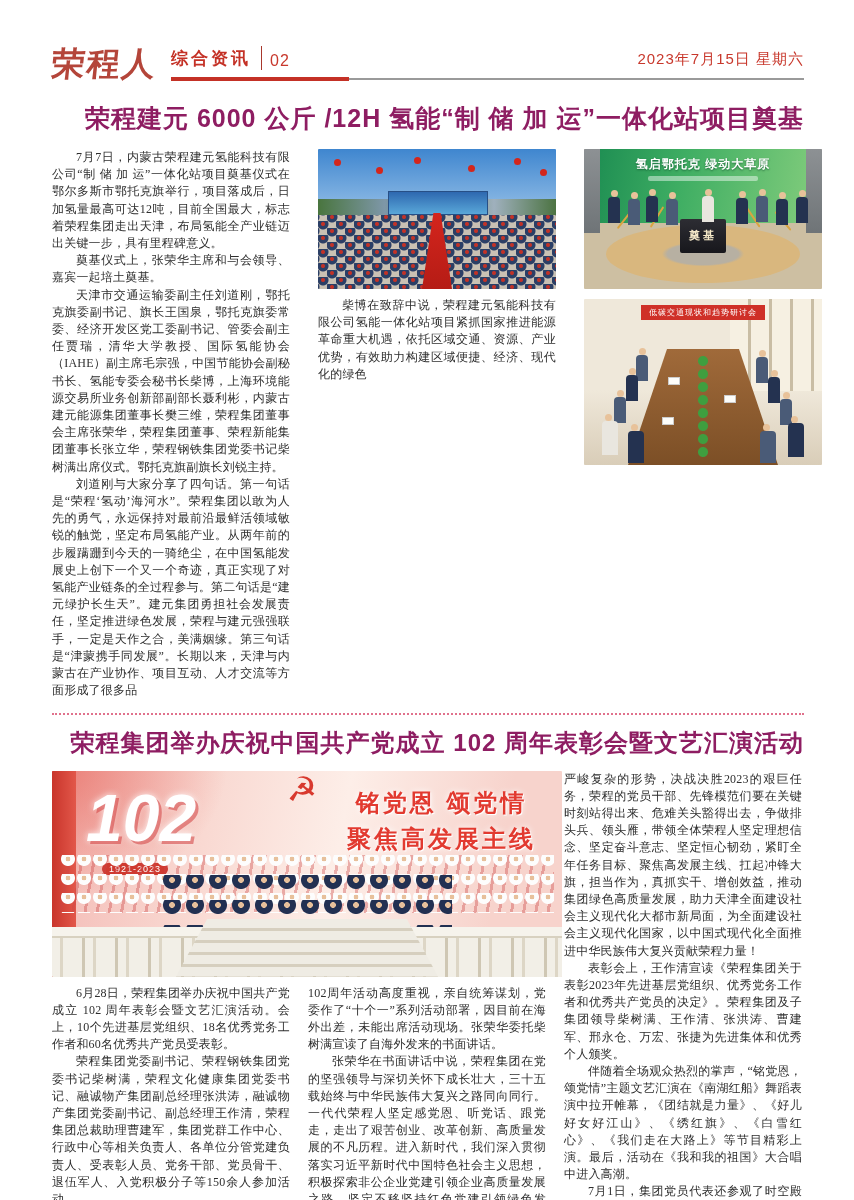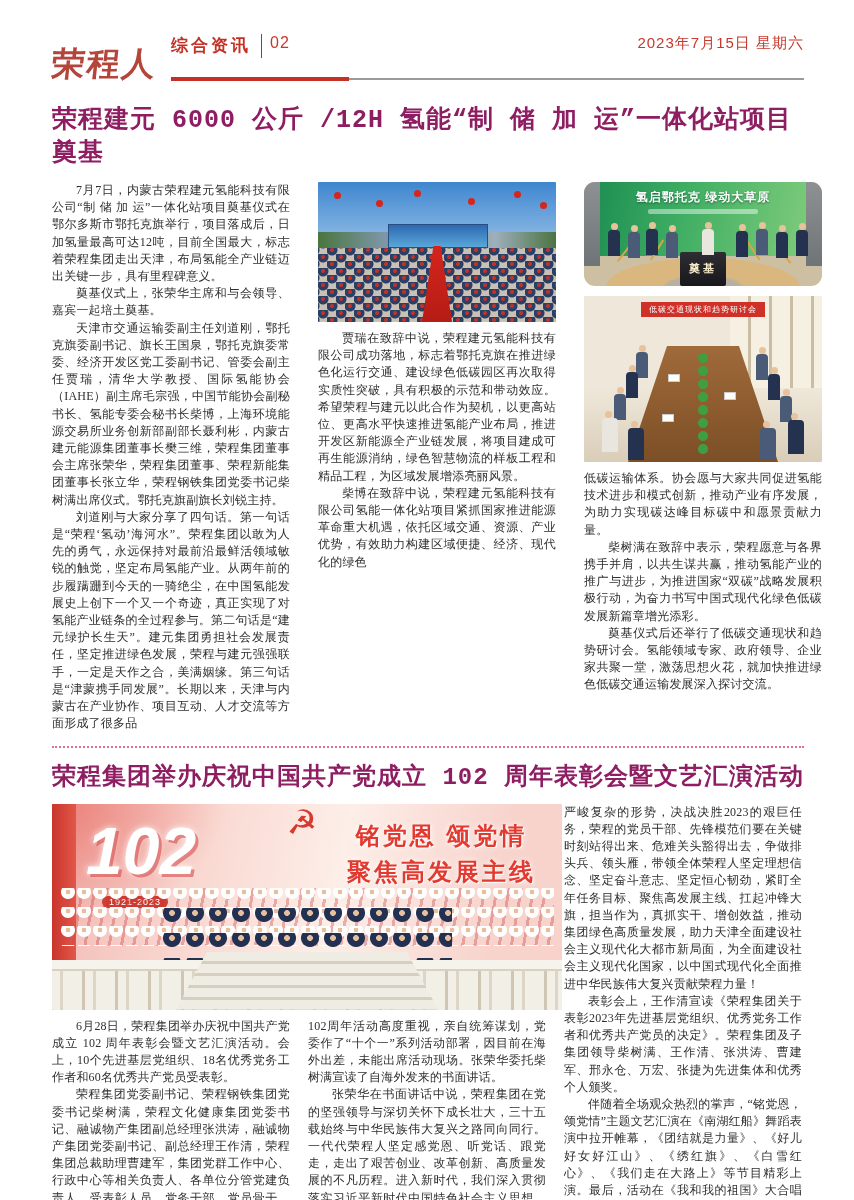--- a/index.html
+++ b/index.html
@@ -5,34 +5,34 @@
   html,body{margin:0;padding:0;background:#fff;}
   .page{position:relative;width:854px;height:1200px;box-sizing:border-box;
         padding:34px 50px 0 52px;background:#fff;overflow:hidden;
         font-family:"Liberation Serif","DejaVu Serif",serif;color:#2e2e2e;}
 
   
   .masthead{display:flex;align-items:flex-end;height:46px;}
   .logo{font-family:"DejaVu Serif","Liberation Serif",serif;font-weight:bold;
         font-size:33px;color:#b4453a;line-height:1;letter-spacing:2px;
         transform:skewX(-6deg);padding-right:14px;white-space:nowrap;}
-  .mast-right{position:relative;flex:1;display:flex;
-        border-bottom:2px solid #9a9a9a;padding-bottom:20px;}
+  .mast-right{position:relative;flex:1;display:flex;align-items:flex-end;
+        border-bottom:2px solid #9a9a9a;padding-bottom:8px;}
   .mast-right .red-underline{position:absolute;left:0;bottom:-3px;width:178px;height:4px;background:#c43126;}
   .section-label{font-family:"Liberation Sans","DejaVu Sans",sans-serif;font-weight:bold;
         font-size:17px;color:#c43126;letter-spacing:3px;}
   .vbar{width:1px;height:24px;background:#a8372c;margin:0 8px 0 10px;}
   .page-num{font-family:"Liberation Sans","DejaVu Sans",sans-serif;
         font-size:16px;color:#c8382c;letter-spacing:1px;}
   .mast-date{margin-left:auto;font-family:"Liberation Sans","DejaVu Sans",sans-serif;
         font-weight:normal;font-size:15px;color:#c8382c;letter-spacing:1px;padding-bottom:1px;}
 
   
-  .headline{font-family:Liberation Mono, monospace;font-weight:900;
-        color:#8e1d62;text-align:left;letter-spacing:1px;}
+  .headline{font-family:Liberation Sans, sans-serif;font-weight:900;
+        color:#8e1d62;text-align:right;letter-spacing:1px;}
   .headline1{font-size:25px;margin:22px 0 14px;}
   .headline2{font-size:24px;margin:12px 0 12px;}
 
   
   .cols{display:flex;gap:28px;}
   .col{width:238px;flex:0 0 238px;}
   .atext p{margin:0;font-size:12px;line-height:17.2px;text-align:justify;
         letter-spacing:.2px;color:#2e2e2e;}
   .atext p.indent{text-indent:2em;}
 
@@ -50,21 +50,21 @@
       background:linear-gradient(#2e68b0,#59a7d8);border:1px solid #274f86;}
   .p1-ground{position:absolute;left:0;right:0;top:66px;bottom:0;background-color:#c9c1b4;
       background-image:
         radial-gradient(circle at 5px 3px,#c23227 1.5px,#2b3f66 2.5px 5px,transparent 6px),
         radial-gradient(circle at 5px 3px,#c23227 1.5px,#2b3f66 2.5px 5px,transparent 6px);
       background-size:18px 14px,18px 14px;background-position:0 6px,9px 13px;}
   .p1-carpet{position:absolute;top:64px;bottom:0;left:50%;width:30px;transform:translateX(-50%);
       background:linear-gradient(#d4251d,#b51c15);clip-path:polygon(38% 0,62% 0,100% 100%,0 100%);}
 
   
-  .photo2{width:238px;height:104px;background:#cdbfa2;border-radius:11px;}
+  .photo2{width:238px;height:140px;background:#cdbfa2;}
   .p2-backdrop{position:absolute;left:14px;right:14px;top:0;height:74px;
       background:linear-gradient(100deg,#1f8f53,#3fae63 40%,#7fcb7b);}
   .p2-pillar{position:absolute;top:0;width:16px;height:84px;background:linear-gradient(#8d9194,#6f7477);}
   .p2-banner{position:absolute;top:7px;left:0;right:0;text-align:center;color:#fff;
       font-family:"Liberation Sans","DejaVu Sans",sans-serif;font-weight:bold;font-size:12px;
       letter-spacing:1px;text-shadow:0 1px 2px rgba(0,60,30,.65);}
   .p2-subbar{position:absolute;top:27px;left:27%;right:27%;height:5px;background:rgba(255,255,255,.45);border-radius:2px;}
   .p2-sand{position:absolute;left:22px;right:22px;top:76px;height:58px;border-radius:50%;
       background:radial-gradient(ellipse at center,#b7b0a2 0 26%,#d9b77e 30% 72%,#cfa869 74%);}
   .p2-stone{position:absolute;left:50%;top:70px;transform:translateX(-50%);width:46px;height:34px;
@@ -164,21 +164,20 @@
         <div class="p1-balloon" style="left:96px;top:8px"></div>
         <div class="p1-balloon" style="left:150px;top:16px"></div>
         <div class="p1-balloon" style="left:196px;top:9px"></div>
         <div class="p1-balloon" style="left:222px;top:20px"></div>
         <div class="p1-horizon"></div>
         <div class="p1-backdrop"></div>
         <div class="p1-ground"></div>
         <div class="p1-carpet"></div>
       </div>
       <div class="atext pad-top">
-        <p class="indent">贾瑞在致辞中说，荣程建元氢能科技有限公司成功落地，标志着鄂托克旗在推进绿色化运行交通、建设绿色低碳园区再次取得实质性突破，具有积极的示范和带动效应。希望荣程与建元以此合作为契机，以更高站位、更高水平快速推进氢能产业布局，推进开发区新能源全产业链发展，将项目建成可再生能源消纳，绿色智慧物流的样板工程和精品工程，为区域发展增添亮丽风景。</p>
         <p class="indent">柴博在致辞中说，荣程建元氢能科技有限公司氢能一体化站项目紧抓国家推进能源革命重大机遇，依托区域交通、资源、产业优势，有效助力构建区域便捷、经济、现代化的绿色</p>
       </div>
     </div>
 
     <div class="col">
       <div class="photo photo2">
         <div class="p2-backdrop"></div>
         <div class="p2-pillar" style="left:0"></div>
         <div class="p2-pillar" style="right:0"></div>
         <div class="p2-banner">氢启鄂托克 绿动大草原</div>
@@ -213,25 +212,20 @@
         <div class="person lt" style="left:30px;top:98px"></div>
         <div class="person wh" style="left:18px;top:122px;width:16px;height:34px"></div>
         <div class="person" style="left:44px;top:132px;width:16px;height:32px"></div>
         <div class="person lt" style="left:172px;top:58px"></div>
         <div class="person" style="left:184px;top:78px"></div>
         <div class="person lt" style="left:196px;top:100px"></div>
         <div class="person" style="left:204px;top:124px;width:16px;height:34px"></div>
         <div class="person lt" style="left:176px;top:132px;width:16px;height:32px"></div>
       </div>
 
-      <div class="atext pad-top">
-        <p>低碳运输体系。协会愿与大家共同促进氢能技术进步和模式创新，推动产业有序发展，为助力实现碳达峰目标碳中和愿景贡献力量。</p>
-        <p class="indent">柴树满在致辞中表示，荣程愿意与各界携手并肩，以共生谋共赢，推动氢能产业的推广与进步，为推进国家“双碳”战略发展积极行动，为奋力书写中国式现代化绿色低碳发展新篇章增光添彩。</p>
-        <p class="indent">奠基仪式后还举行了低碳交通现状和趋势研讨会。氢能领域专家、政府领导、企业家共聚一堂，激荡思想火花，就加快推进绿色低碳交通运输发展深入探讨交流。</p>
-      </div>
     </div>
   </div>
 
   <hr class="dotted-sep">
 
   <div class="headline headline2">荣程集团举办庆祝中国共产党成立 102 周年表彰会暨文艺汇演活动</div>
 
   <div class="a2-body">
     <div class="a2-left">
 

